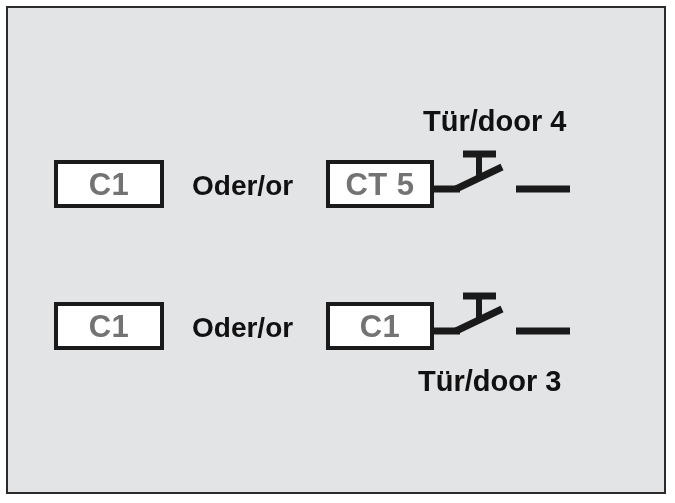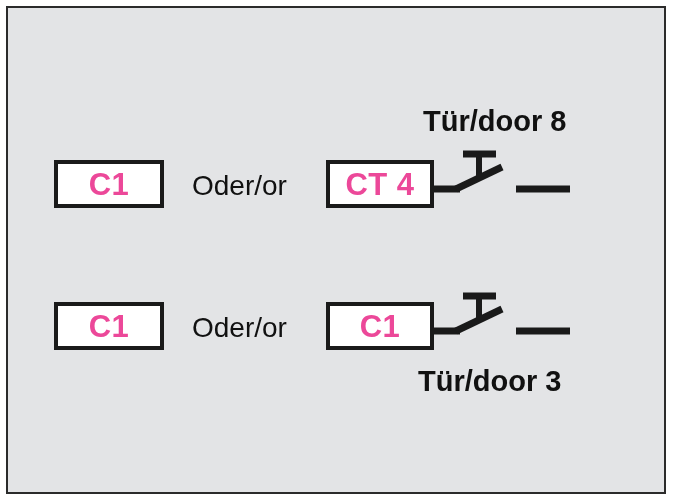--- a/index.html
+++ b/index.html
@@ -33,30 +33,30 @@
     border: 4px solid #1a1a1a;
     display: flex;
     align-items: center;
     justify-content: center;
   }
   .tag-box .tag-text {
     font-family: "Liberation Sans", sans-serif;
     font-weight: bold;
     font-size: 31px;
     line-height: 1;
-    color: #ec4899;
+    color: #737373;
     letter-spacing: 0.5px;
     white-space: nowrap;
   }
 
   
   .or-word {
     position: absolute;
     font-family: "Liberation Sans", sans-serif;
-    font-weight: normal;
+    font-weight: bold;
     font-size: 28px;
     color: #111111;
     white-space: nowrap;
   }
 
   
   .door-label {
     position: absolute;
     font-family: "Liberation Sans", sans-serif;
     font-weight: bold;
@@ -74,30 +74,30 @@
   
   .circuit-row { position: absolute; left: 0; top: 0; width: 100%; height: 100%; }
 </style>
 </head>
 <body>
 
 <div id="diagram-frame">
 
   <div class="circuit-row">
 
-    <div class="door-label" style="left:415px; top:97px;">Tür/door 8</div>
+    <div class="door-label" style="left:415px; top:97px;">Tür/door 4</div>
 
     <div class="tag-box" style="left:46px; top:152px; width:110px; height:48px;">
       <span class="tag-text">C1</span>
     </div>
 
     <div class="or-word" style="left:184px; top:162px;">Oder/or</div>
 
     <div class="tag-box" style="left:318px; top:152px; width:108px; height:48px;">
-      <span class="tag-text">CT 4</span>
+      <span class="tag-text">CT 5</span>
     </div>
 
     <svg class="switch-symbol" style="left:422px; top:136px;" width="146" height="64" viewBox="0 0 146 64">
 
       <line x1="0" y1="45" x2="30" y2="45" stroke="#1a1a1a" stroke-width="7" stroke-linecap="butt"></line>
 
       <line x1="26" y1="45" x2="72" y2="23" stroke="#1a1a1a" stroke-width="7" stroke-linecap="butt"></line>
 
       <line x1="49" y1="34" x2="49" y2="12" stroke="#1a1a1a" stroke-width="6"></line>
 

